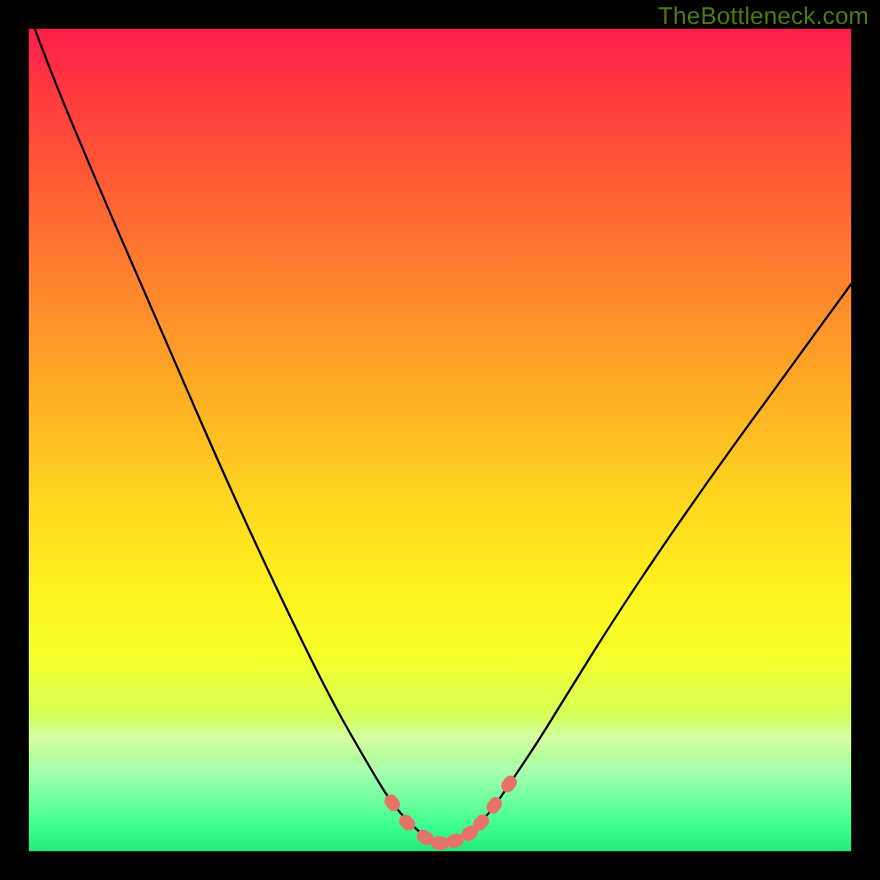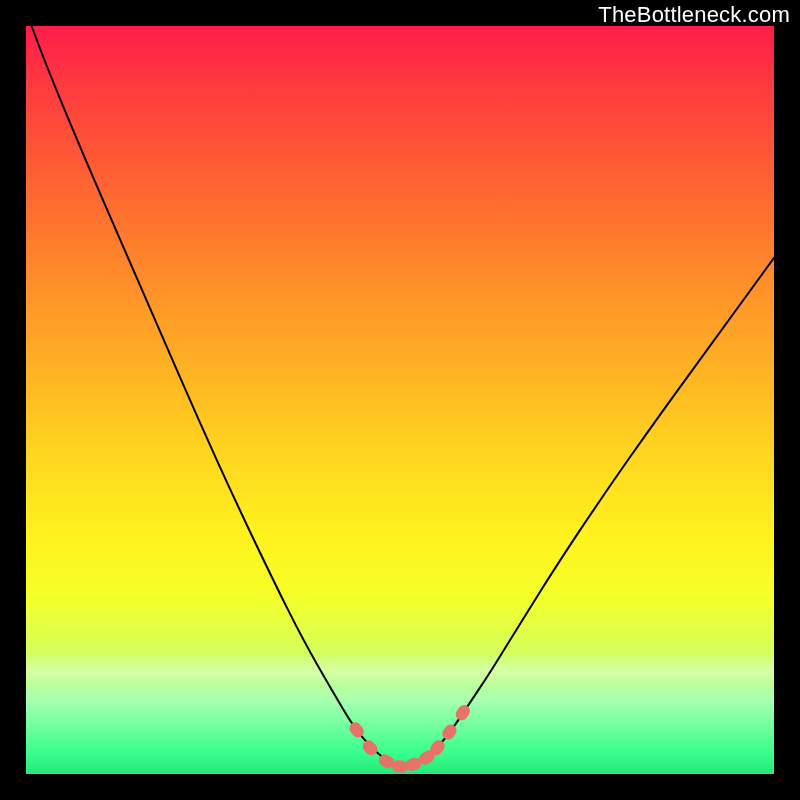--- a/index.html
+++ b/index.html
@@ -60,21 +60,21 @@
       rgba(255,255,255,0) 0%,
       rgba(255,255,255,0.28) 45%,
       rgba(255,255,255,0.28) 55%,
       rgba(255,255,255,0) 100%
     );
   }
   .watermark {
     position: absolute;
     top: 2px;
     right: 10px;
-    color: #ffffff;
+    color: #4d7c0f;
     font-size: 22px;
     letter-spacing: 0.2px;
     font-weight: 500;
     user-select: none;
   }
   svg.curve {
     position: absolute;
     inset: 0;
     width: 748px;
     height: 748px;

